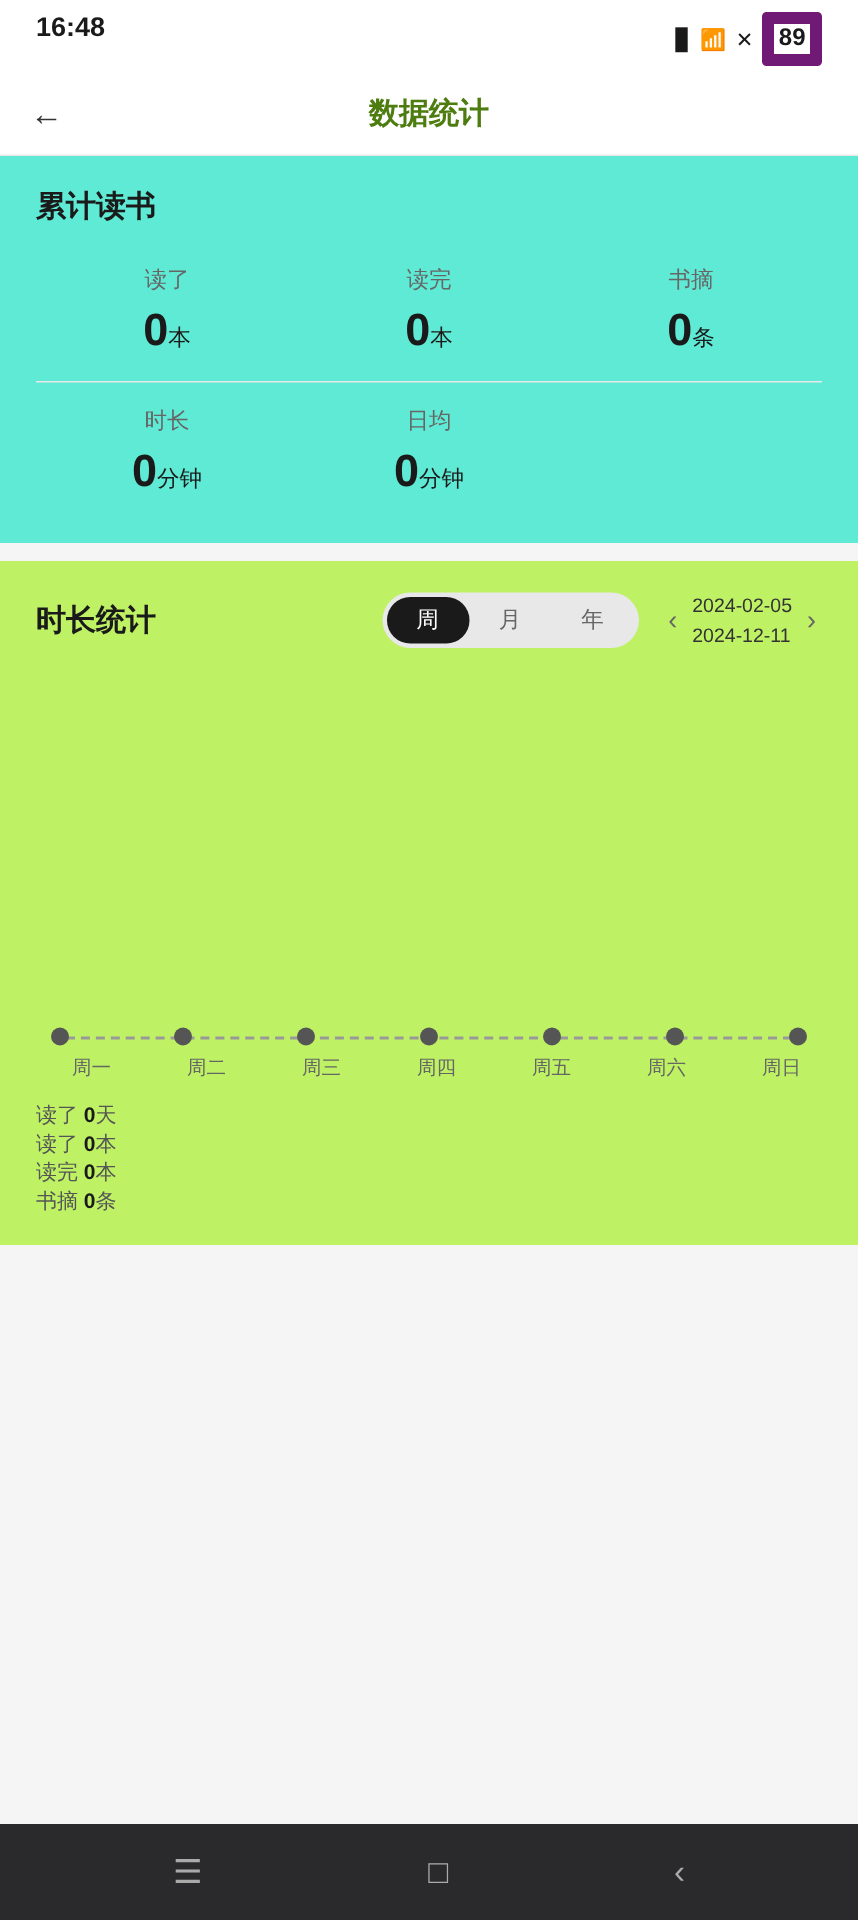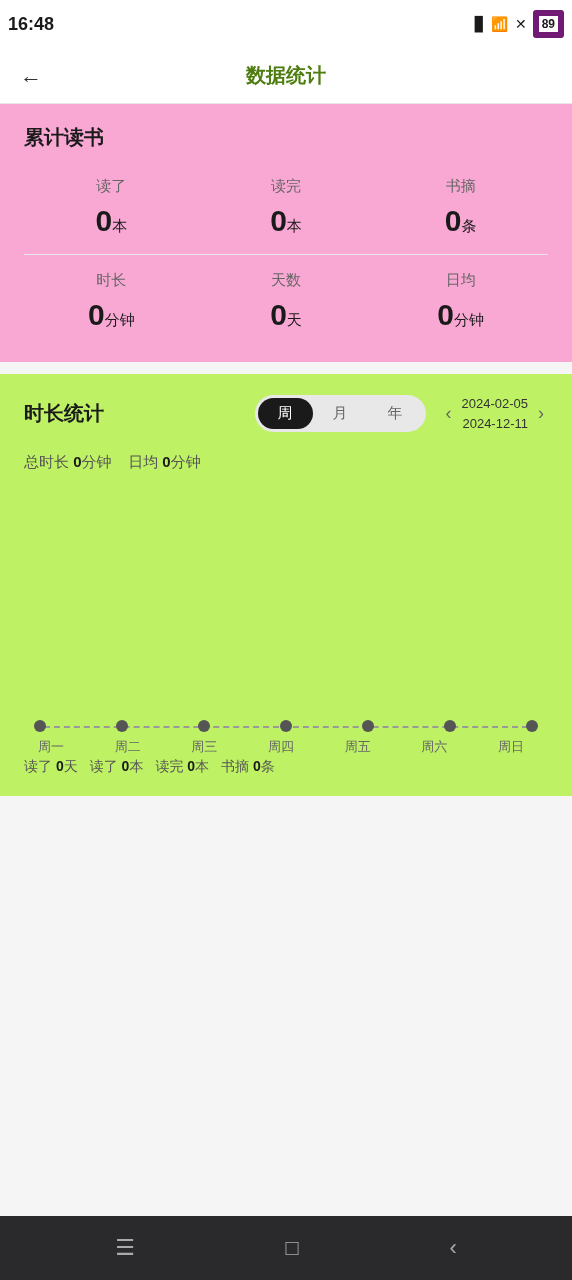--- a/index.html
+++ b/index.html
@@ -12,39 +12,39 @@
       color: #1a1a1a;
       display: flex;
       flex-direction: column;
     }
 
     
     .status-bar {
       background: #fff;
       display: flex;
       justify-content: space-between;
-      align-items: center;
-      padding: 8px 8px;
+      align-items: flex-start;
+      padding: 8px 24px;
       height: 48px;
     }
     .status-time {
       font-size: 18px;
       font-weight: 600;
     }
     .status-icons {
       display: flex;
       align-items: center;
       gap: 6px;
       font-size: 14px;
     }
     .battery-icon {
-      border: 6px solid #701a75;
+      border: 8px solid #701a75;
       border-radius: 3px;
       padding: 1px 3px;
-      font-size: 12px;
+      font-size: 16px;
       font-weight: 600;
       position: relative;
     }
 
     
     .header {
       background: #fff;
       display: flex;
       align-items: center;
       justify-content: center;
@@ -67,21 +67,21 @@
 
     
     .content {
       flex: 1;
       background: #f5f5f5;
       padding: 0;
     }
 
     
     .section {
-      background: #f9a8d4;
+      background: #5eead4;
       margin: 0 0 12px 0;
       padding: 20px 24px;
     }
 
     .section-title {
       font-size: 20px;
       font-weight: 700;
       color: #1a1a1a;
       margin-bottom: 16px;
     }
@@ -158,21 +158,21 @@
       font-weight: 500;
     }
     .date-nav {
       display: flex;
       align-items: center;
       gap: 6px;
     }
     .date-range {
       font-size: 13px;
       color: #333;
-      text-align: right;
+      text-align: left;
       line-height: 1.5;
     }
     .nav-arrow {
       font-size: 18px;
       color: #666;
       cursor: pointer;
       padding: 4px;
     }
 
     
@@ -223,32 +223,33 @@
       position: relative;
     }
     .week-labels {
       display: flex;
       justify-content: space-between;
       font-size: 13px;
       color: #666;
       padding: 0 4px;
     }
     .week-label {
-      text-align: left;
+      text-align: right;
       min-width: 36px;
     }
 
     
     .bottom-stats {
       font-size: 14px;
       color: #555;
-      margin-top: 2px;
-      display: flex;
-      gap: 12px;
+      margin-top: 14px;
+      display: flex;
+      gap: 1px;
       flex-wrap: wrap;
+      flex-direction: column;
     }
     .bottom-stats .num {
       font-weight: 700;
       color: #1a1a1a;
     }
 
     
     .nav-bar {
       background: #2a2a2d;
       height: 64px;
@@ -300,24 +301,20 @@
       <div class="stat-item">
         <span class="stat-label">书摘</span>
         <span class="stat-value"><span class="num">0</span>条</span>
       </div>
     </div>
     <hr class="stats-divider">
     <div class="stats-grid">
       <div class="stat-item">
         <span class="stat-label">时长</span>
         <span class="stat-value"><span class="num">0</span>分钟</span>
-      </div>
-      <div class="stat-item">
-        <span class="stat-label">天数</span>
-        <span class="stat-value"><span class="num">0</span>天</span>
       </div>
       <div class="stat-item">
         <span class="stat-label">日均</span>
         <span class="stat-value"><span class="num">0</span>分钟</span>
       </div>
     </div>
   </div>
 
   <div class="duration-section">
     <div class="duration-header">
@@ -332,25 +329,20 @@
           <span class="nav-arrow">‹</span>
           <div class="date-range">
             <div>2024-02-05</div>
             <div>2024-12-11</div>
           </div>
           <span class="nav-arrow">›</span>
         </div>
       </div>
     </div>
 
-    <div class="duration-summary">
-      <span>总时长 </span><span class="num">0</span><span>分钟</span>
-      &nbsp;&nbsp;
-      <span>日均 </span><span class="num">0</span><span>分钟</span>
-    </div>
 
     <div class="chart-area">
     </div>
 
     <div class="week-chart">
       <div class="dots-line">
         <div class="dot"></div>
         <div class="dot"></div>
         <div class="dot"></div>
         <div class="dot"></div>

